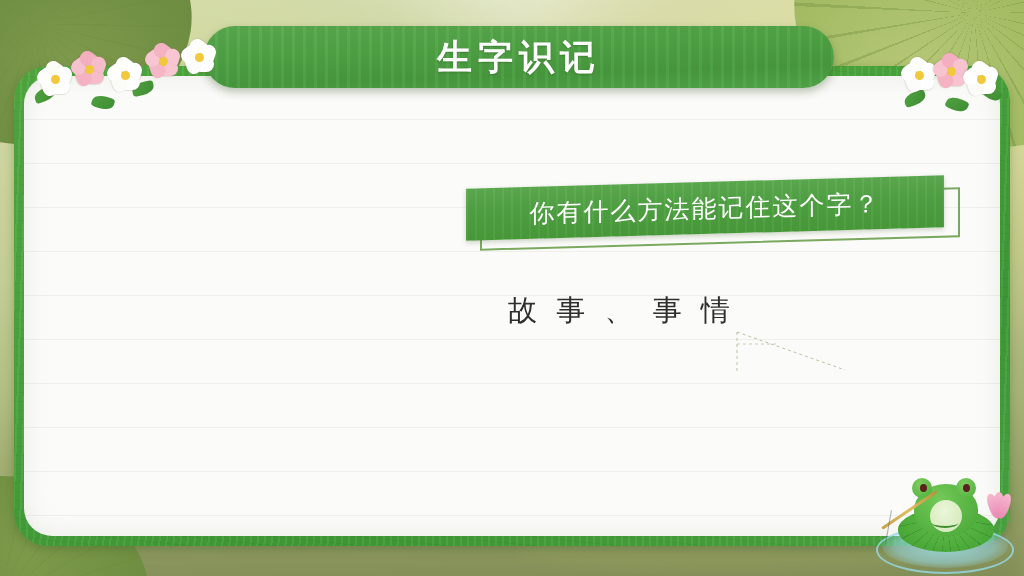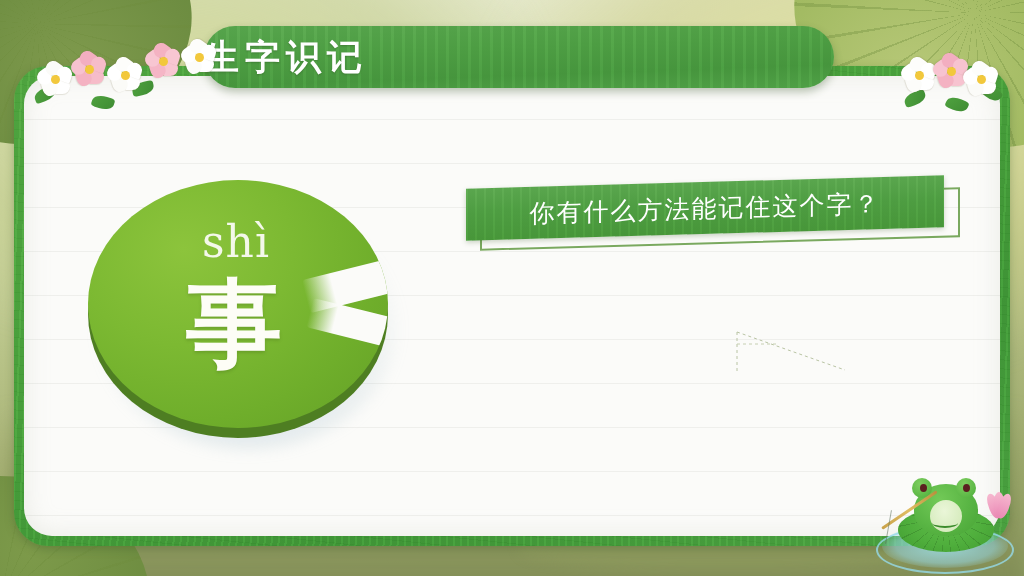--- a/index.html
+++ b/index.html
@@ -113,21 +113,21 @@
   }
 
   
   .title-banner {
     position: absolute;
     left: 204px; top: 26px;
     width: 630px; height: 62px;
     border-radius: 32px;
     background: linear-gradient(178deg, #56a44c 0%, #4d9d43 38%, #46953d 72%, #4fa046 100%);
     box-shadow: 0 4px 9px rgba(50,80,35,.32);
-    display: flex; align-items: center; 
+    display: flex; align-items: center; justify-content: center;
     z-index: 6;
   }
   .title-banner::after {
     content: "";
     position: absolute; inset: 0; border-radius: 32px;
     background: repeating-linear-gradient(90deg, rgba(255,255,255,.10) 0 3px, rgba(255,255,255,0) 3px 11px);
     mix-blend-mode: overlay;
   }
   .title-text {
     position: relative;
@@ -520,39 +520,30 @@
   </div>
   <div class="flower" style="right:26px; top:62px;">
     <div class="petal" style="transform:rotate(0deg); background:#ffffff;"></div>
     <div class="petal" style="transform:rotate(72deg); background:#fbfbf8;"></div>
     <div class="petal" style="transform:rotate(144deg); background:#ffffff;"></div>
     <div class="petal" style="transform:rotate(216deg); background:#fdfdfb;"></div>
     <div class="petal" style="transform:rotate(288deg); background:#ffffff;"></div>
     <div class="f-core"></div>
   </div>
 
-  <div class="leaf-wrap">
-    <div class="leaf-shadow"></div>
-    <div class="leaf-under"></div>
-    <div class="leaf">
-      <div class="leaf-notch notch-a"></div>
-      <div class="leaf-notch notch-b"></div>
-    </div>
-    <div class="pinyin">shì</div>
-    <div class="hanzi-big">事</div>
-  </div>
 
   <div class="q-wrap">
     <div class="q-outline"></div>
     <div class="q-banner">
       <span class="q-text">你有什么方法能记住这个字？</span>
     </div>
   </div>
 
   <div class="word-row">
+    <span class="word-value">故 事 、 事 情</span>
   </div>
 
   <svg class="leader" viewBox="0 0 112 44">
     <path d="M2 2 L2 42" stroke="#b9c4a4" stroke-width="1" stroke-dasharray="3 3" fill="none"></path>
     <path d="M2 2 L110 40" stroke="#b9c4a4" stroke-width="1" stroke-dasharray="3 3" fill="none"></path>
     <path d="M2 14 L44 14" stroke="#c6cfb2" stroke-width="1" stroke-dasharray="3 3" fill="none"></path>
   </svg>
 
 
   <div class="frog-wrap">

